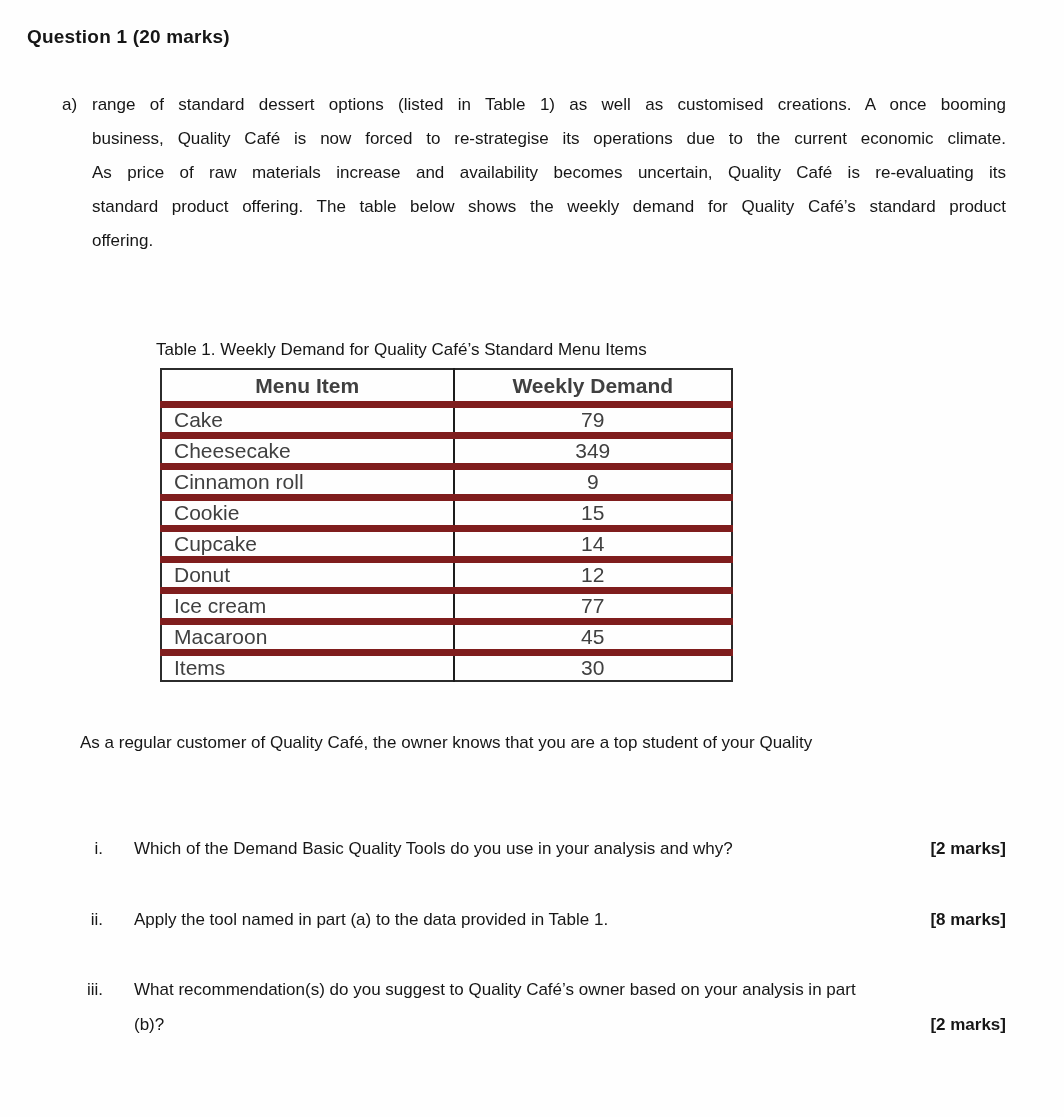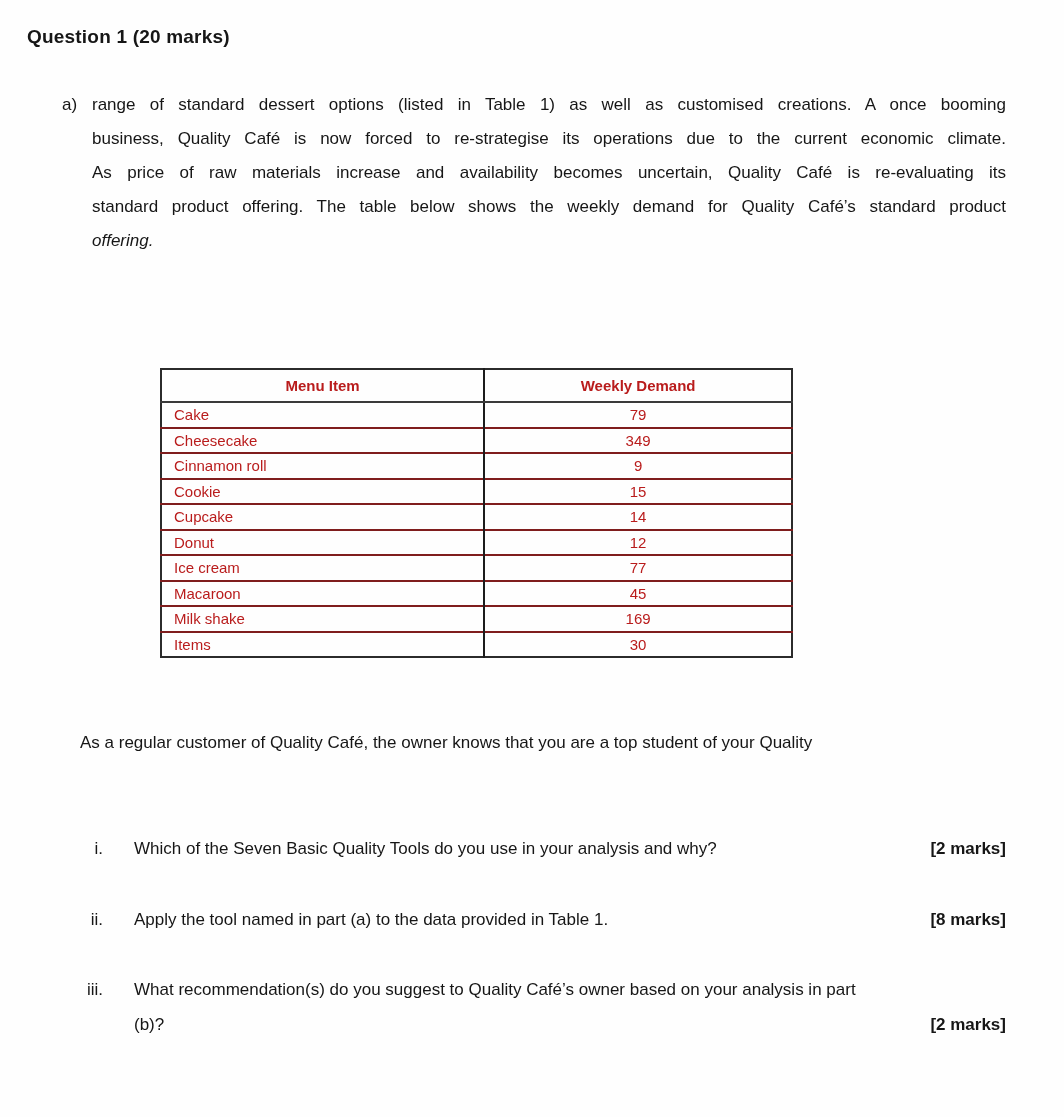--- a/index.html
+++ b/index.html
@@ -33,38 +33,38 @@
     flex: 0 0 30px;
     line-height: 34px;
   }
   .part-a .lines { flex: 1; }
   .jline {
     line-height: 34px;
     text-align: justify;
     text-align-last: justify;
     white-space: normal;
   }
-  .jline.last { text-align-last: left; font-style: italic; }
+  .jline.last { text-align-last: left; }
   
   .tbl-caption {
     position: absolute;
     left: 156px; top: 340px;
     font-size: 17px;
   }
   
   .demand-table {
     position: absolute;
     left: 160px; top: 368px;
-    width: 633px;
+    width: 573px;
     border-collapse: collapse;
-    font-size: 15px;
-    color: #b91c1c;
+    font-size: 21px;
+    color: #404040;
   }
   .demand-table th, .demand-table td {
-    border-top: 2px solid #7f1d1d;
+    border-top: 7px solid #7f1d1d;
     padding: 0;
   }
   .demand-table th {
     height: 31px;
     font-weight: bold;
     text-align: center;
     vertical-align: middle;
     border-top: none;
   }
   .demand-table td { height: 23.5px; vertical-align: middle; }
@@ -114,20 +114,21 @@
     <div class="marker">a)</div>
     <div class="lines" id="part-a-lines">
         <div class="jline">range of standard dessert options (listed in Table 1) as well as customised creations. A once booming</div>
         <div class="jline">business, Quality Café is now forced to re-strategise its operations due to the current economic climate.</div>
         <div class="jline">As price of raw materials increase and availability becomes uncertain, Quality Café is re-evaluating its</div>
         <div class="jline">standard product offering. The table below shows the weekly demand for Quality Café’s standard product</div>
         <div class="jline last">offering.</div>
       </div>
   </div>
 
+  <div class="tbl-caption">Table 1. Weekly Demand for Quality Café’s Standard Menu Items</div>
 
   <table class="demand-table" id="demand-table">
     <colgroup>
       <col class="menu-col">
       <col class="demand-col">
     </colgroup>
     <thead>
       <tr>
         <th>Menu Item</th>
         <th>Weekly Demand</th>
@@ -160,38 +161,34 @@
         </tr>
         <tr>
           <td class="menu-cell">Ice cream</td>
           <td class="demand-cell">77</td>
         </tr>
         <tr>
           <td class="menu-cell">Macaroon</td>
           <td class="demand-cell">45</td>
         </tr>
         <tr>
-          <td class="menu-cell">Milk shake</td>
-          <td class="demand-cell">169</td>
-        </tr>
-        <tr>
           <td class="menu-cell">Items</td>
           <td class="demand-cell">30</td>
         </tr>
       </tbody>
   </table>
 
   <div class="followup" id="followup-lines">
       <div class="fline">As a regular customer of Quality Café, the owner knows that you are a top student of your Quality</div>
     </div>
 
   <div class="subq sq1">
     <div class="numeral">i.</div>
     <div class="content">
-      <div class="sq-text">Which of the Seven Basic Quality Tools do you use in your analysis and why?</div>
+      <div class="sq-text">Which of the Demand Basic Quality Tools do you use in your analysis and why?</div>
       <div class="marks">[2 marks]</div>
     </div>
   </div>
 
   <div class="subq sq2">
     <div class="numeral">ii.</div>
     <div class="content">
       <div class="sq-text">Apply the tool named in part (a) to the data provided in Table 1.</div>
       <div class="marks">[8 marks]</div>
     </div>

